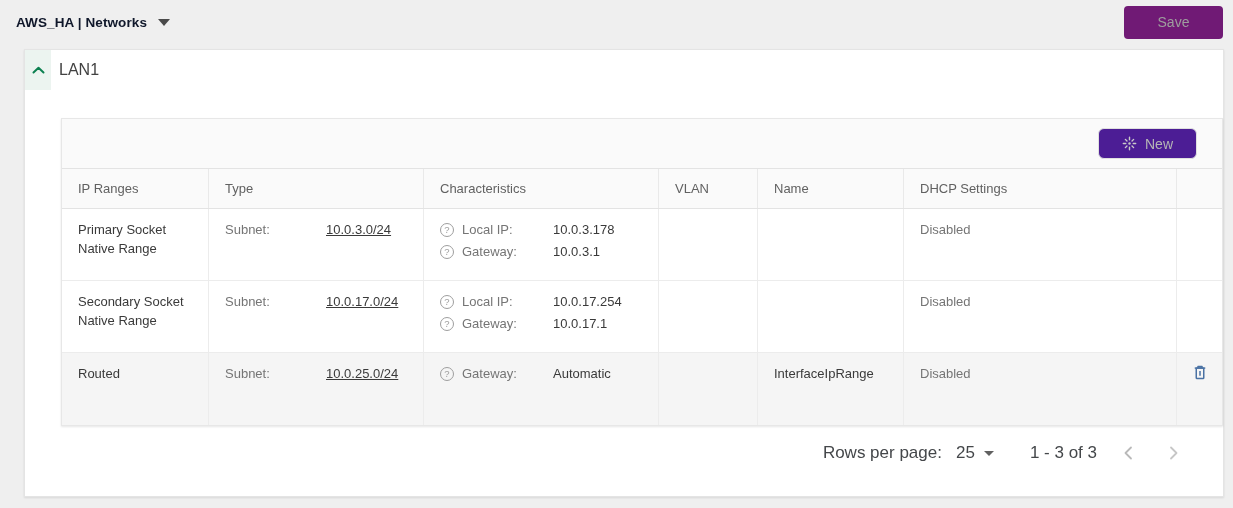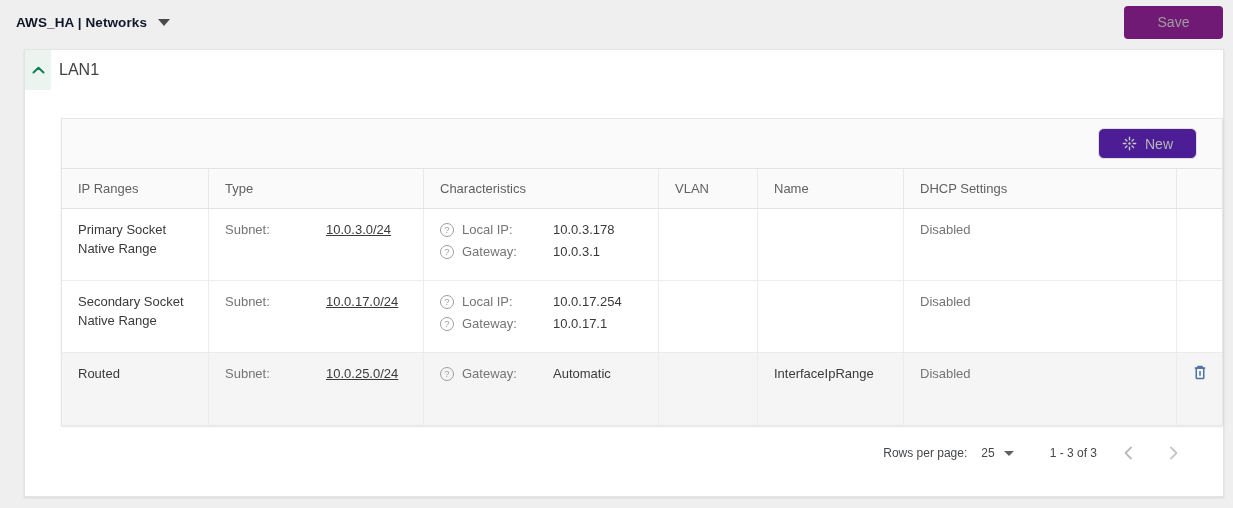--- a/index.html
+++ b/index.html
@@ -58,21 +58,21 @@
   .char-value { color:#3a3a3a; }
   .dhcp-text { color:#757575; }
   .name-text { color:#3a3a3a; }
   .actions-cell { justify-content:center; padding:8px 0 0 0; }
   .trash-btn { background:none; border:none; padding:2px; cursor:pointer; line-height:0; }
 
   
   .pagination {
     position:absolute; left:36px; top:377px; width:1162px; height:52px;
     display:flex; align-items:center; justify-content:flex-end;
-    color:#44474a; font-size:12px; padding-right:44px;
+    color:#44474a; font-size:17px; padding-right:44px;
   }
   .rpp-label { margin-right:14px; }
   .rpp-select { display:flex; align-items:center; gap:9px; cursor:pointer; margin-right:36px; }
   .caret-small { width:0; height:0; border-left:5px solid transparent; border-right:5px solid transparent; border-top:5px solid #616161; }
   .range-label { margin-right:26px; }
   .page-arrow { background:none; border:none; padding:0; line-height:0; cursor:default; }
   .page-arrow.prev { margin-right:36px; }
 </style>
 </head>
 <body>

